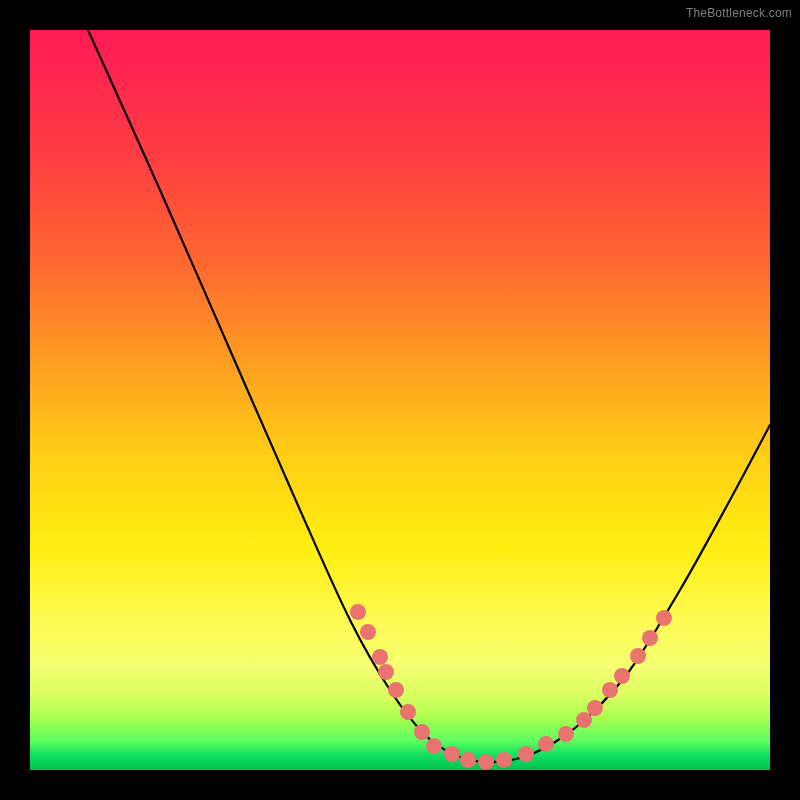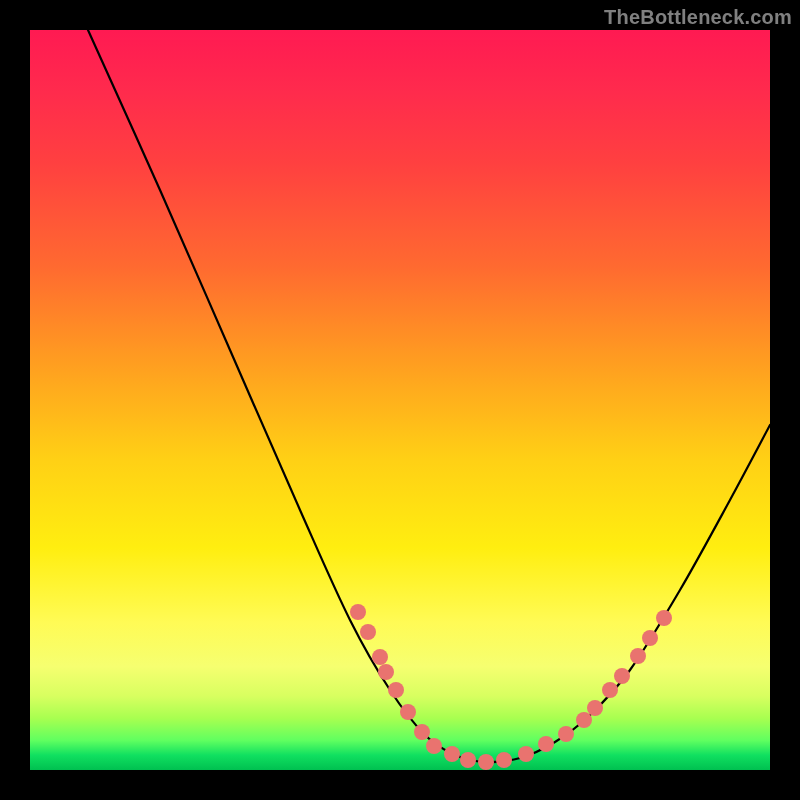--- a/index.html
+++ b/index.html
@@ -48,22 +48,22 @@
       #60ff60 96%,
       #10e060 98%,
       #00c050 100%
     );
   }
   .watermark {
     position: absolute;
     top: 6px;
     right: 8px;
     color: #808080;
-    font-size: 20px;
-    font-weight: 700;
+    font-size: 12px;
+    font-weight: 400;
     letter-spacing: 0.2px;
     user-select: none;
   }
   svg.curve {
     position: absolute;
     left: 0;
     top: 0;
     width: 100%;
     height: 100%;
     overflow: visible;

